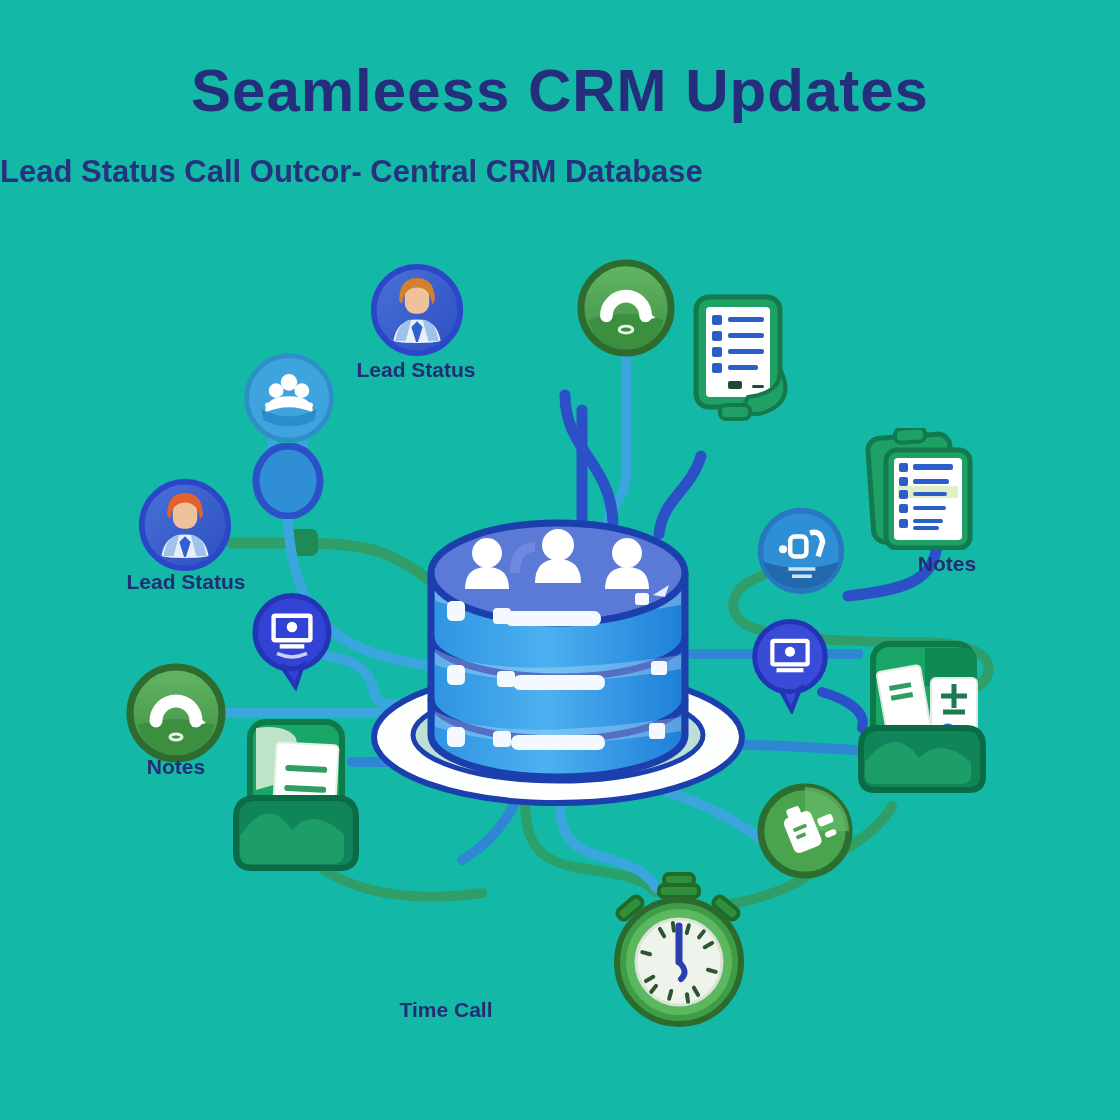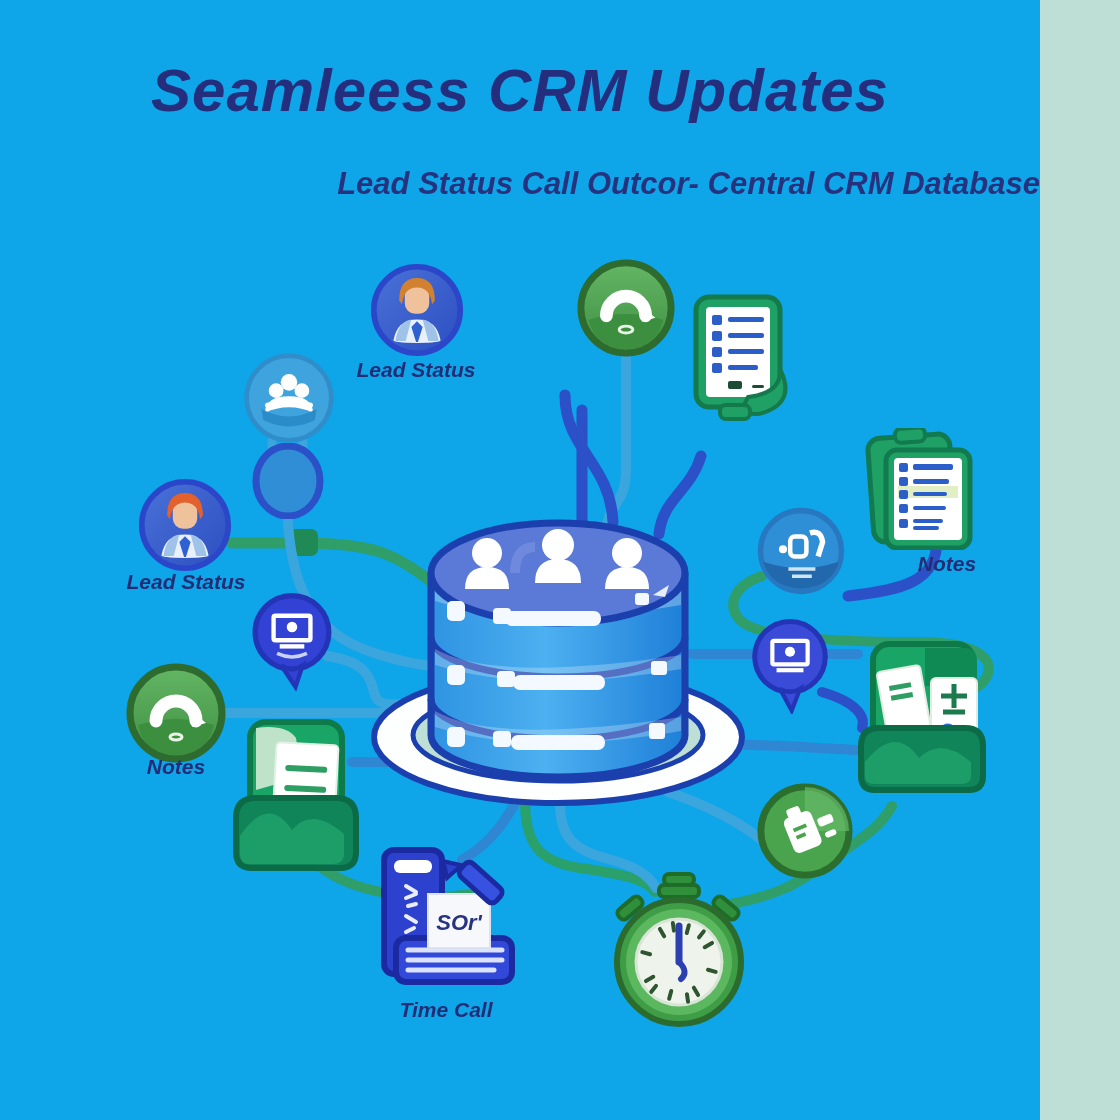--- a/index.html
+++ b/index.html
@@ -1,21 +1,21 @@
 <!DOCTYPE html>
 <html><head>
 <meta charset="utf-8">
 <style>
   html,body{margin:0;padding:0;}
   body{background:#bedfd6;font-family:"Liberation Sans",sans-serif;}
-  #canvas{position:relative;width:1040px;height:1120px;background:#0ea5e9;overflow:hidden;font-style:italic;}
+  #canvas{position:relative;width:1120px;height:1120px;background:#14b8a6;overflow:hidden;}
   .title{position:absolute;left:50%;transform:translateX(-50%);top:56px;width:100%;
          text-align:center;font-size:60px;font-weight:800;color:#242e7c;letter-spacing:1px;}
-  .subtitle{position:absolute;left:50%;transform:translateX(-50%);top:166px;width:100%;
-         text-align:right;font-size:31px;font-weight:700;color:#27327e;}
+  .subtitle{position:absolute;left:50%;transform:translateX(-50%);top:154px;width:100%;
+         text-align:left;font-size:31px;font-weight:700;color:#27327e;}
   .lbl{position:absolute;transform:translateX(-50%);font-size:21px;font-weight:700;color:#232d76;white-space:nowrap;}
   .ic{position:absolute;}
   svg{display:block;}
   #wires{position:absolute;left:0;top:0;z-index:1;}
   .ic{z-index:2;}
   .lbl{z-index:3;}
 </style>
 </head>
 <body>
 
@@ -298,39 +298,20 @@
       <g transform="rotate(-22 48 52)" fill="#fff">
         <rect x="33" y="32" width="30" height="38" rx="6"></rect>
         <rect x="40" y="24" width="14" height="10" rx="3"></rect>
         <rect x="66" y="44" width="16" height="9" rx="3"></rect>
         <rect x="68" y="60" width="12" height="6" rx="3"></rect>
       </g>
       <path d="M40,46 h14 M40,54 h10" stroke="#4aa44e" stroke-width="4" transform="rotate(-22 48 52)"></path>
     </svg>
   </div>
 
-  <div class="ic" style="left:378px;top:842px;width:142px;height:150px;">
-    <svg width="142" height="150" viewBox="0 0 142 150">
-      <rect x="6" y="8" width="58" height="124" rx="10" fill="#2c42cf" stroke="#1b2aa0" stroke-width="6"></rect>
-      <rect x="16" y="18" width="38" height="13" rx="6" fill="#fff"></rect>
-      <g stroke="#e9edff" stroke-width="4" stroke-linecap="round">
-        <path d="M28,44 l10,6 M38,52 l-10,4 M30,64 l8,-2 M28,74 l10,6 M36,86 l-8,4 M30,98 l8,2"></path>
-      </g>
-      <rect x="18" y="96" width="116" height="44" rx="10" fill="#3148d8" stroke="#1b2aa0" stroke-width="6"></rect>
-      <g stroke="#dbe2ff" stroke-width="5" stroke-linecap="round">
-        <path d="M30,108 h94 M30,118 h94 M30,128 h86"></path>
-      </g>
-      <rect x="50" y="52" width="62" height="54" fill="#f6f8fc" stroke="#dde2f0" stroke-width="2"></rect>
-      <text x="81" y="88" text-anchor="middle" font-family="Liberation Sans, sans-serif" font-size="22" font-weight="700" fill="#273380">SOr'</text>
-      <g transform="rotate(42 96 36)">
-        <rect x="80" y="26" width="48" height="18" rx="6" fill="#3752e0" stroke="#1b2aa0" stroke-width="5"></rect>
-        <path d="M78,35 l-16,9 14,10 z" fill="#2c42cf" stroke="#1b2aa0" stroke-width="4"></path>
-      </g>
-    </svg>
-  </div>
   <div class="lbl" style="left:446px;top:998px;">Time Call</div>
 
   <div class="ic" style="left:602px;top:872px;width:152px;height:160px;">
     <svg width="152" height="160" viewBox="0 0 152 160">
       <rect x="62" y="2" width="30" height="11" rx="5" fill="#2f8f3a" stroke="#1f6b28" stroke-width="4"></rect>
       <rect x="57" y="13" width="40" height="12" rx="5" fill="#2f8f3a" stroke="#1f6b28" stroke-width="4"></rect>
       <g transform="rotate(-40 28 36)">
           <rect x="14" y="30" width="28" height="12" rx="5" fill="#2f8f3a" stroke="#1f6b28" stroke-width="4"></rect>
         </g>
       <g transform="rotate(40 124 36)">

